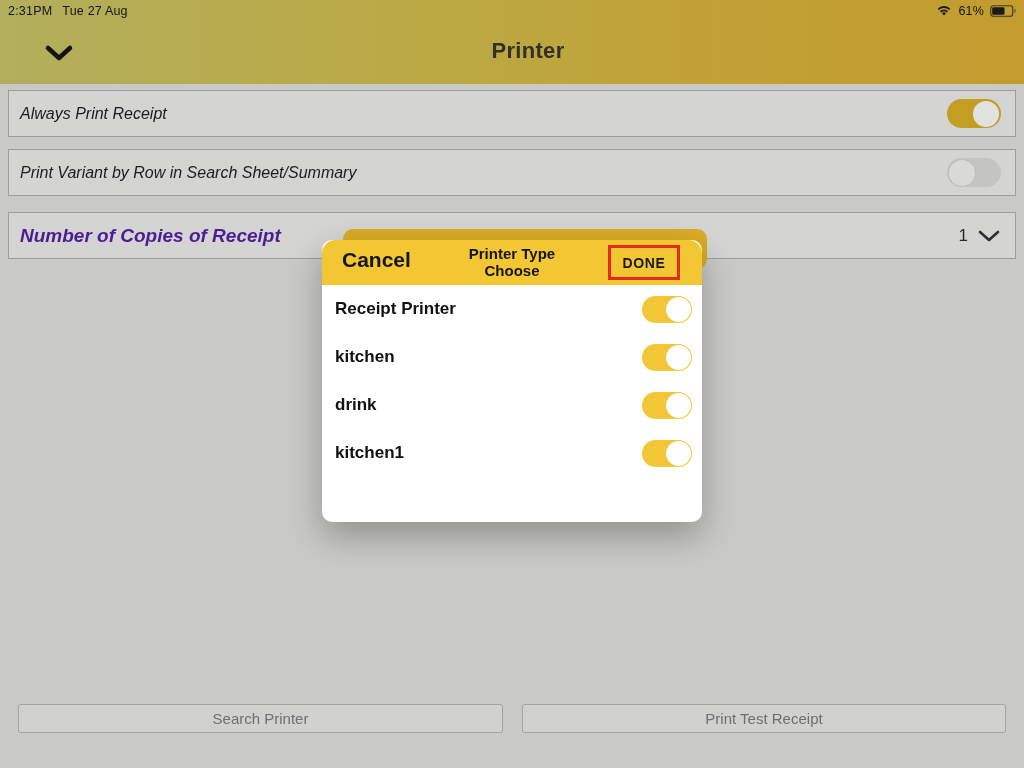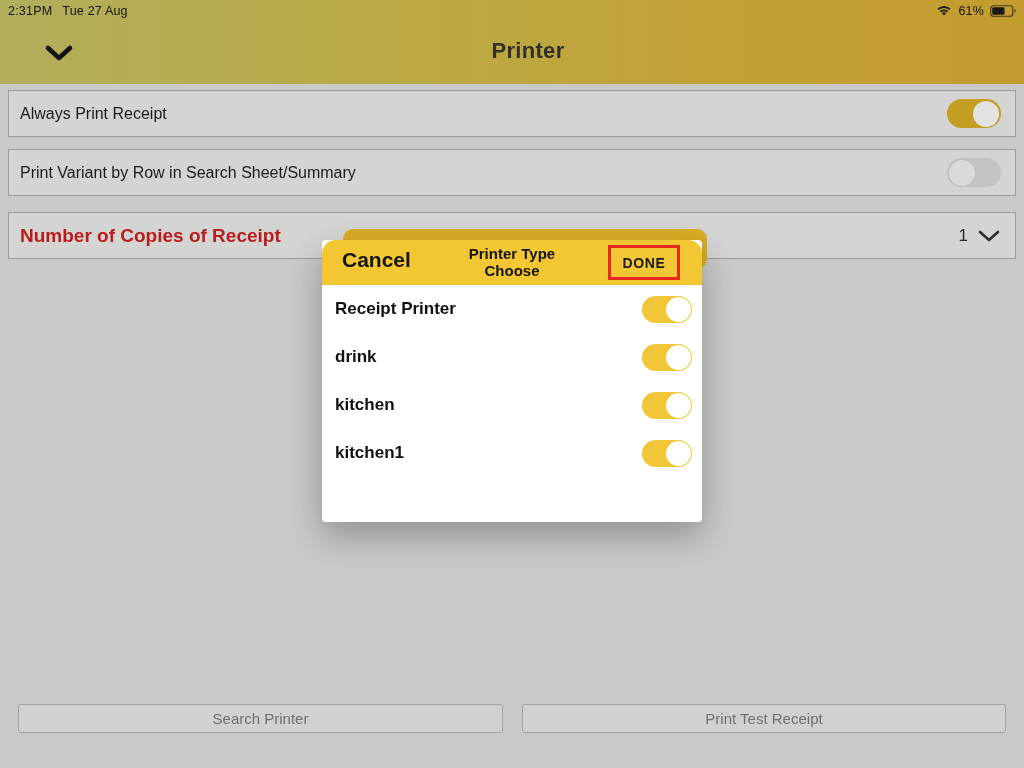--- a/index.html
+++ b/index.html
@@ -36,22 +36,22 @@
     font-size:22px; font-weight:bold; color:#30302c; letter-spacing:0.3px;
   }
 
   
   .setting-row {
     position:absolute; left:8px; width:1008px; height:47px;
     background:#d4d4d3; border:1px solid #9c9c9a;
     display:flex; align-items:center; padding:0 14px 0 11px;
   }
   .row-1 { top:90px; } .row-2 { top:149px; } .row-3 { top:212px; }
-  .setting-label { font-size:16px; color:#1c1c1e; }
-  .row-3 .setting-label { font-size:19px; font-weight:bold; color:#b91c1c; }
+  .setting-label { font-size:16px; color:#1c1c1e;font-style:italic; }
+  .row-3 .setting-label { font-size:19px; font-weight:bold; color:#4c1d95; }
   .row-right { margin-left:auto; display:flex; align-items:center; gap:9px; }
   .copies-value { font-size:17px; color:#2a2a2a; }
 
   
   .toggle { position:relative; border-radius:15px; flex:0 0 auto; cursor:pointer; }
   .toggle .knob { position:absolute; border-radius:50%; }
   .toggle.dim { width:54px; height:29px; }
   .toggle.dim .knob { width:26px; height:26px; top:1.5px; }
   .toggle.dim[data-state="on"]  { background:#c39e22; }
   .toggle.dim[data-state="on"] .knob  { right:2px; background:#e2e2e0; }
@@ -60,21 +60,21 @@
   .toggle.bright { width:50px; height:27px; background:#f2c636; }
   .toggle.bright .knob { width:25px; height:25px; top:1px; right:1px; background:#ffffff; }
 
   
   .modal-backtab {
     position:absolute; left:343px; top:229px; width:364px; height:40px;
     background:#d9ac25; border-radius:10px;
   }
   .modal {
     position:absolute; left:322px; top:240px; width:380px; height:282px;
-    background:#ffffff; border-radius:4px;
+    background:#ffffff; border-radius:10px;
     box-shadow:0 14px 34px rgba(0,0,0,0.28);
   }
   .modal-header {
     position:absolute; left:0; top:0; width:380px; height:45px;
     background:#f3c733; border-radius:14px 14px 0 0;
   }
   .cancel-btn {
     position:absolute; left:20px; top:8px;
     font-size:21px; font-weight:bold; color:#151515; cursor:pointer;
   }
@@ -189,27 +189,27 @@
     </div>
   </div>
   <div class="modal-body">
     <div class="printer-row">
       <span class="printer-name">Receipt Printer</span>
       <div class="toggle bright" data-state="on">
           <div class="knob"></div>
         </div>
     </div>
     <div class="printer-row">
+      <span class="printer-name">kitchen</span>
+      <div class="toggle bright" data-state="on">
+          <div class="knob"></div>
+        </div>
+    </div>
+    <div class="printer-row">
       <span class="printer-name">drink</span>
-      <div class="toggle bright" data-state="on">
-          <div class="knob"></div>
-        </div>
-    </div>
-    <div class="printer-row">
-      <span class="printer-name">kitchen</span>
       <div class="toggle bright" data-state="on">
           <div class="knob"></div>
         </div>
     </div>
     <div class="printer-row">
       <span class="printer-name">kitchen1</span>
       <div class="toggle bright" data-state="on">
           <div class="knob"></div>
         </div>
     </div>

